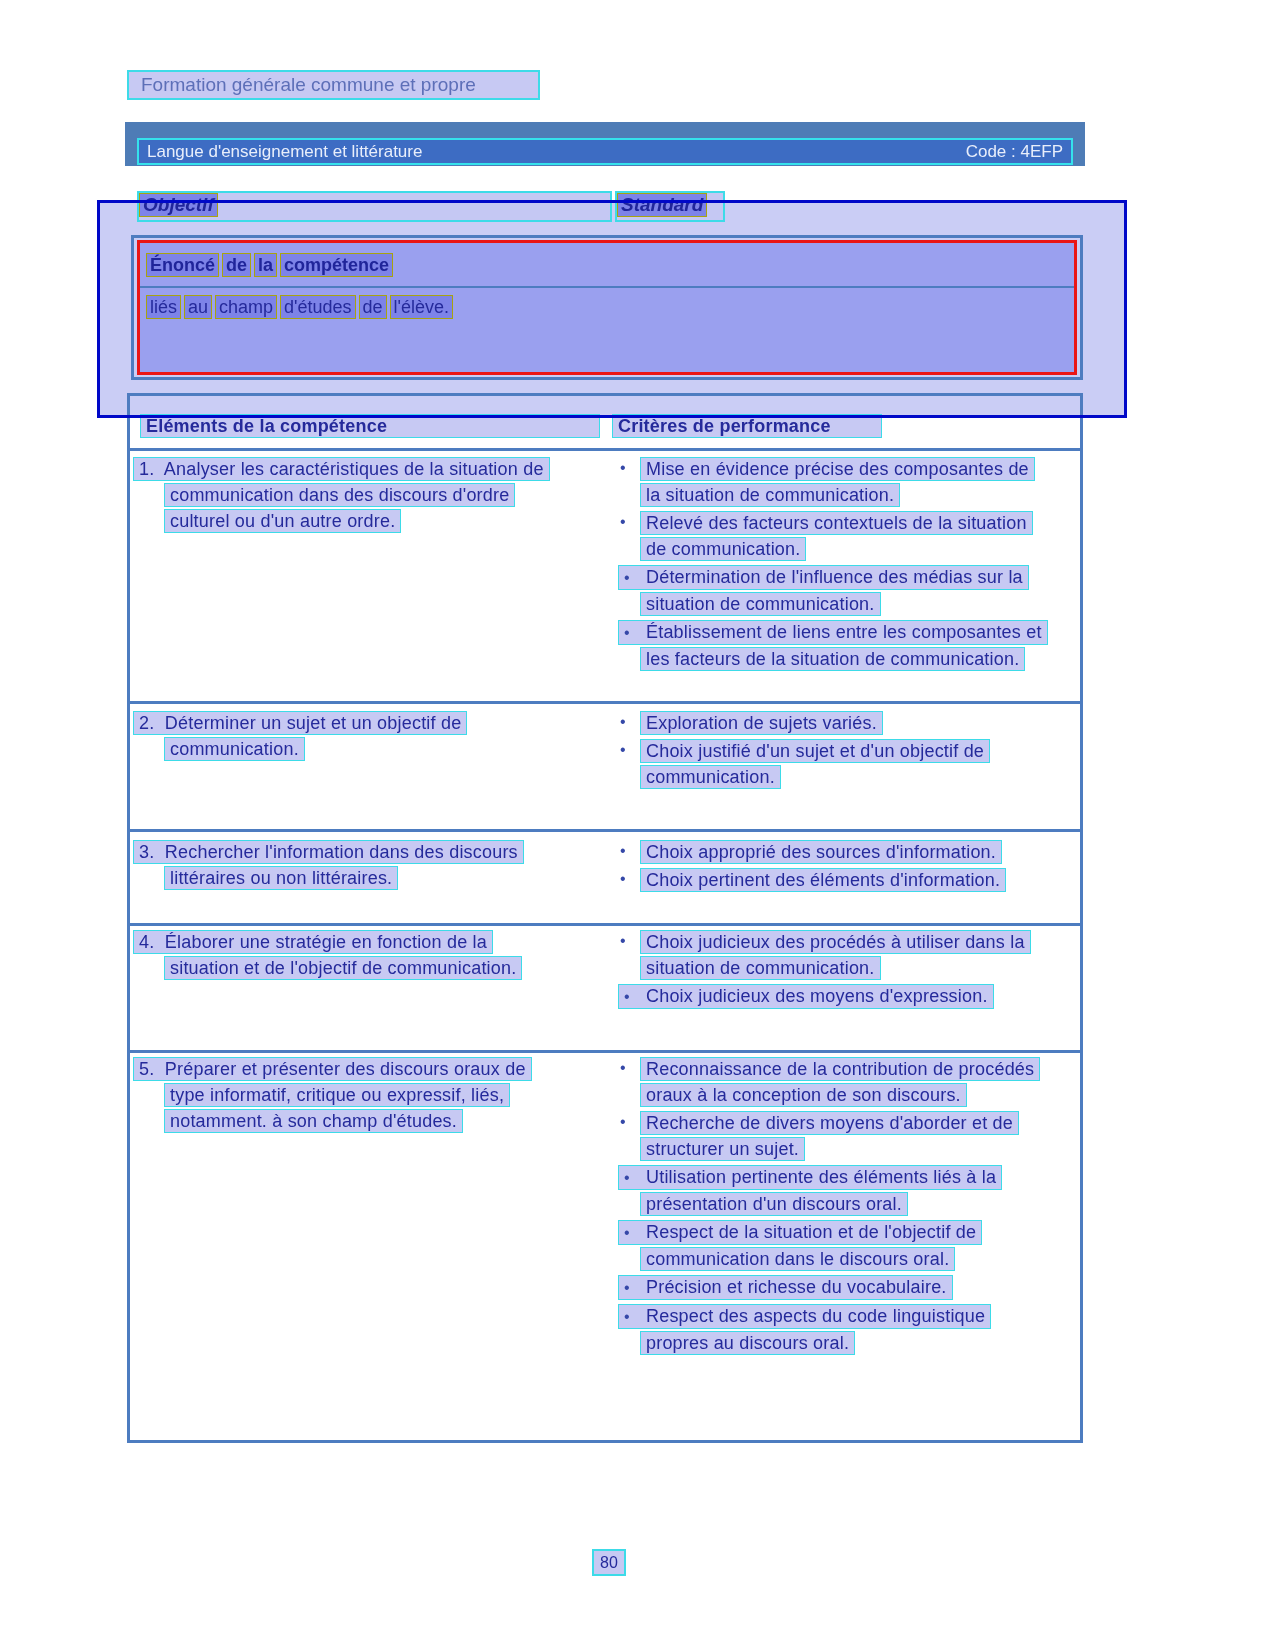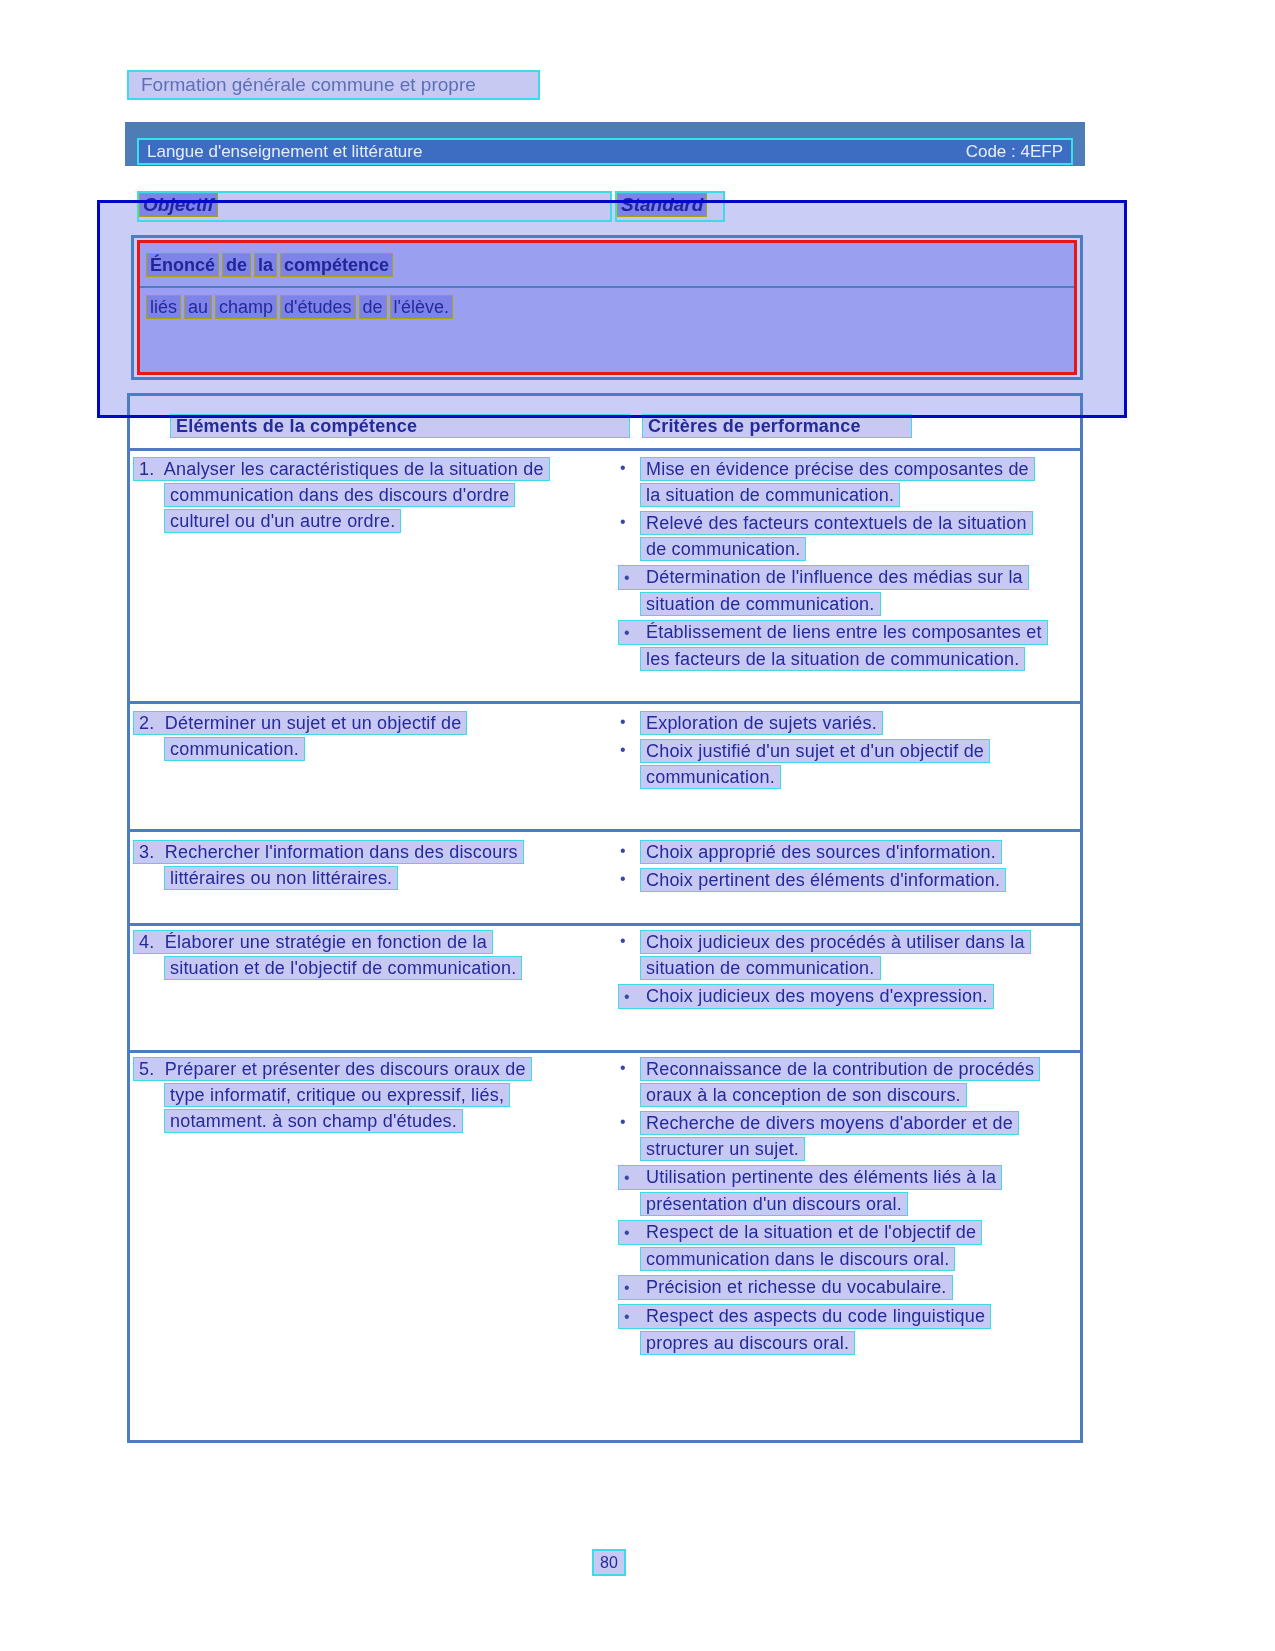--- a/index.html
+++ b/index.html
@@ -8,21 +8,20 @@
     font-family:"Liberation Sans","DejaVu Sans",sans-serif;
     color:#252a9b;overflow:hidden;
   }
   
   .hl{
     display:block;width:fit-content;
     background:#c7c9f3;border:1.5px solid #3ddbe8;
     padding:1px 5px;margin-bottom:2px;
     font-size:18px;line-height:20px;letter-spacing:.2px;
     white-space:nowrap;
-    margin-left:30px;
   }
   .wbox{
     display:inline-block;background:#7d83e8;border:1px solid #a8a30f;
     padding:1px 3px;margin-right:3px;line-height:20px;white-space:nowrap;text-align:right;
   }
   
   .title-line{
     position:absolute;left:127px;top:70px;width:413px;height:30px;
     background:#c7c9f3;border:2px solid #3ddbe8;box-sizing:border-box;
     font-size:19px;line-height:25px;color:#5d6fb8;padding-left:12px;

